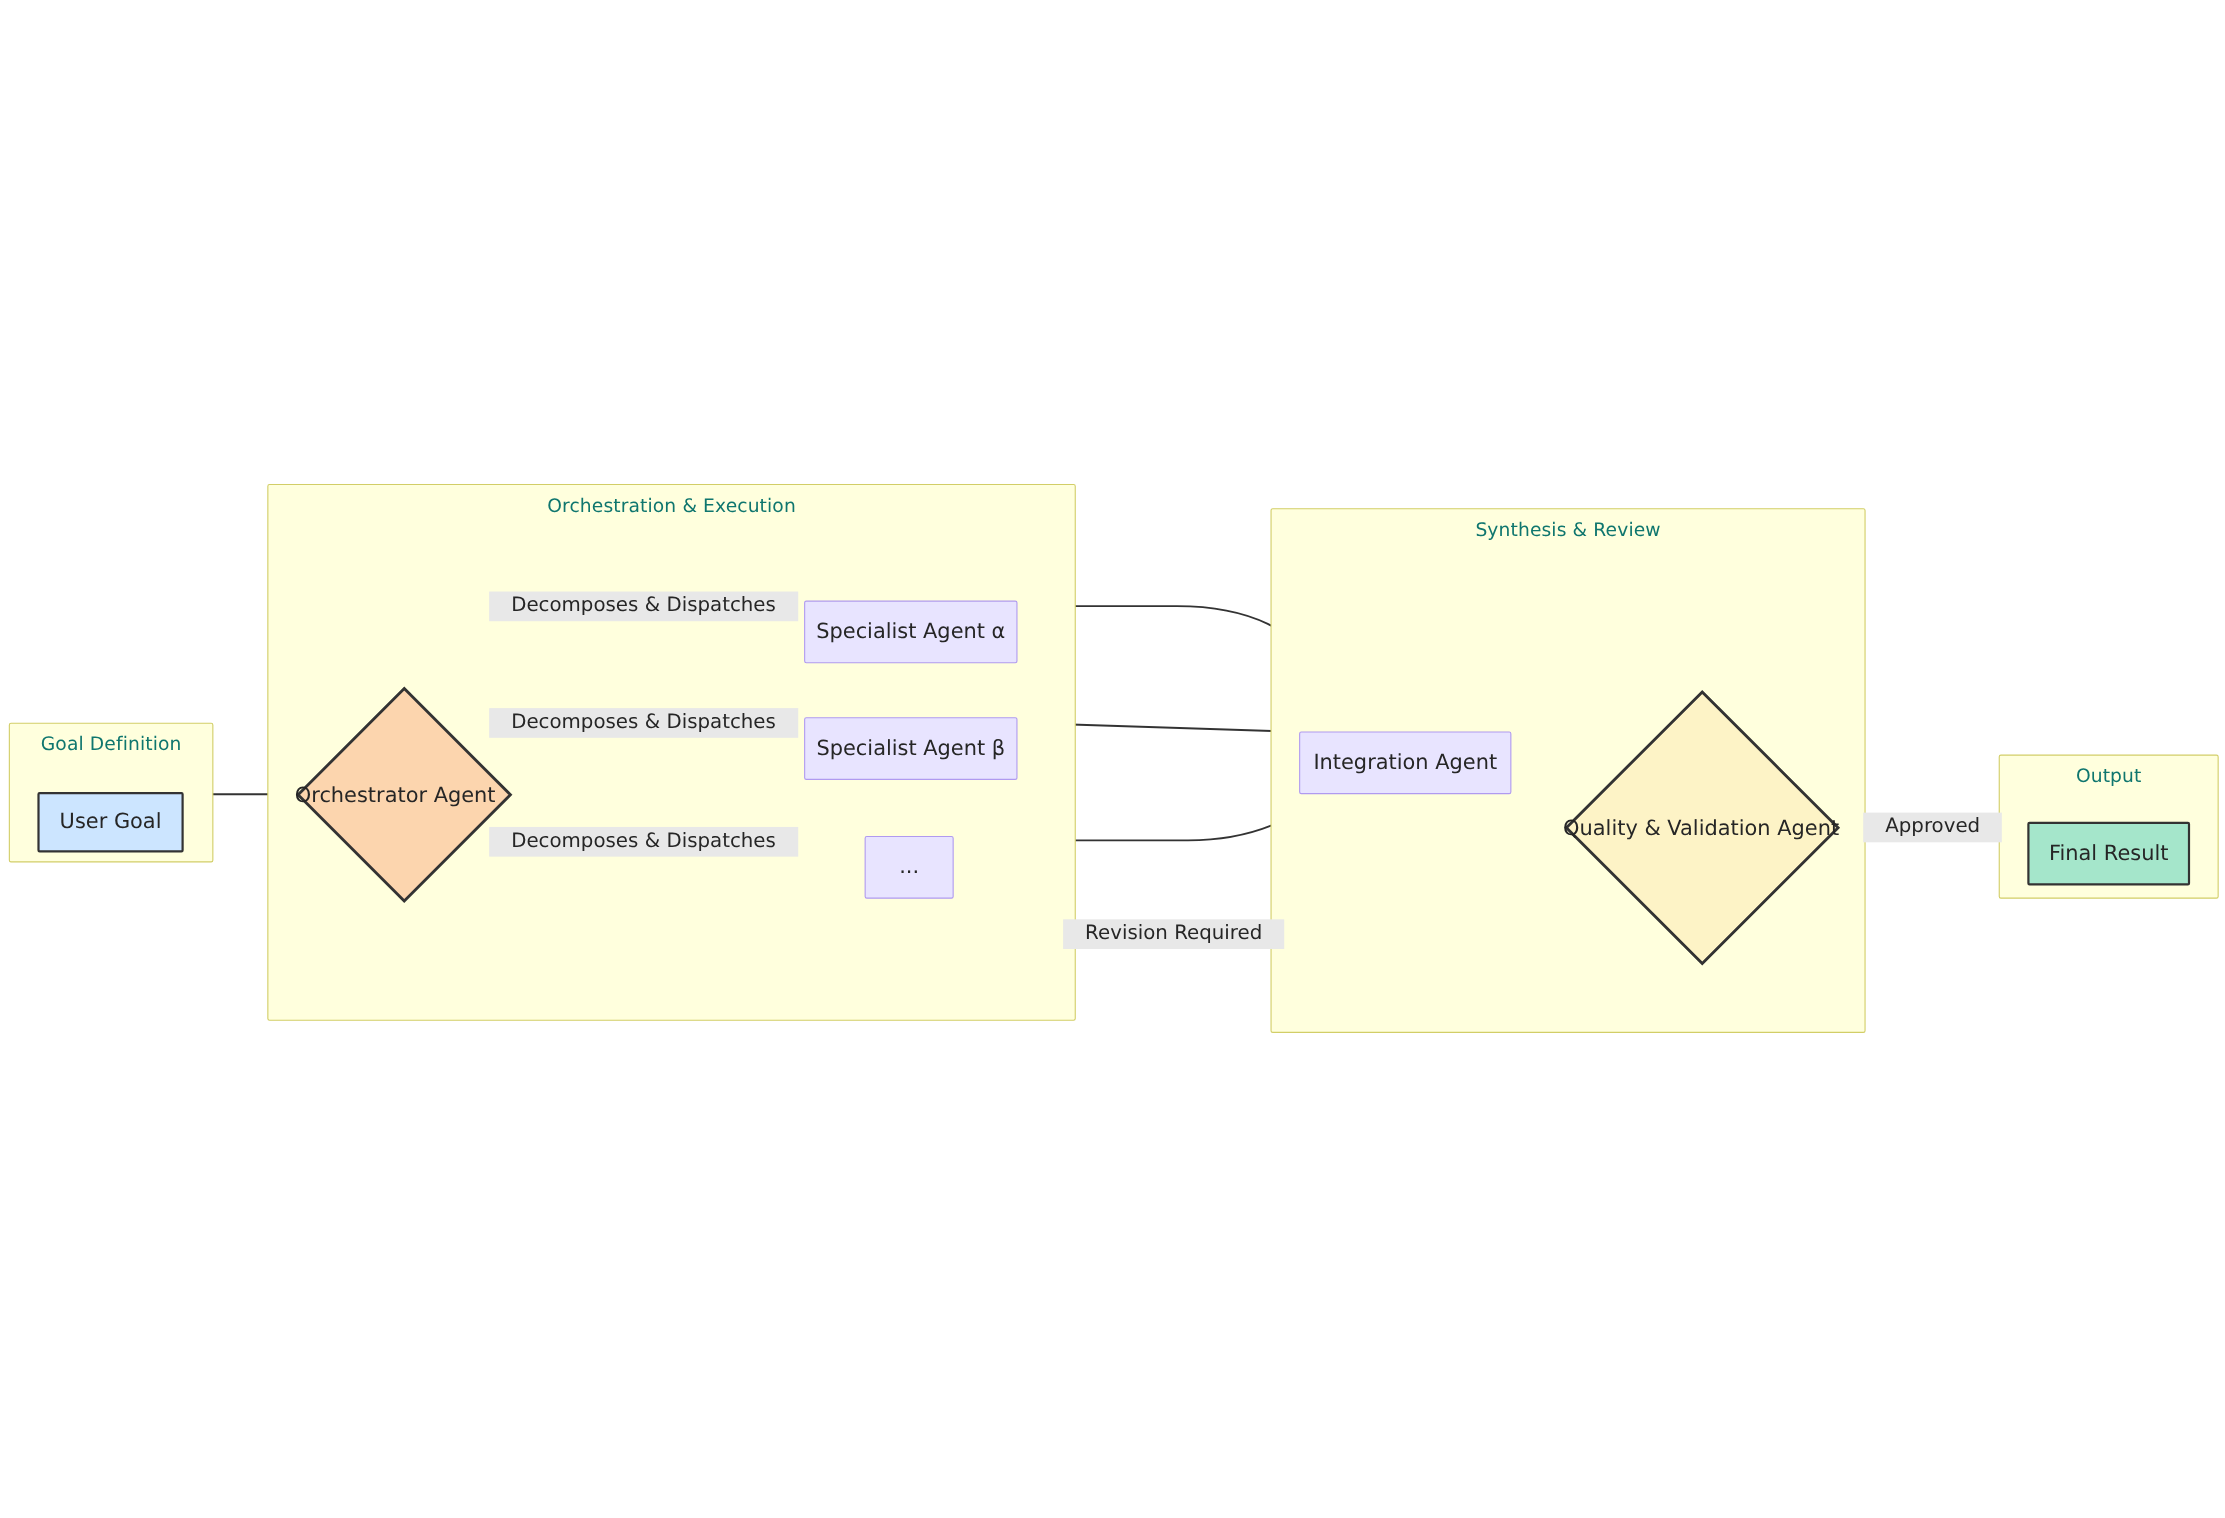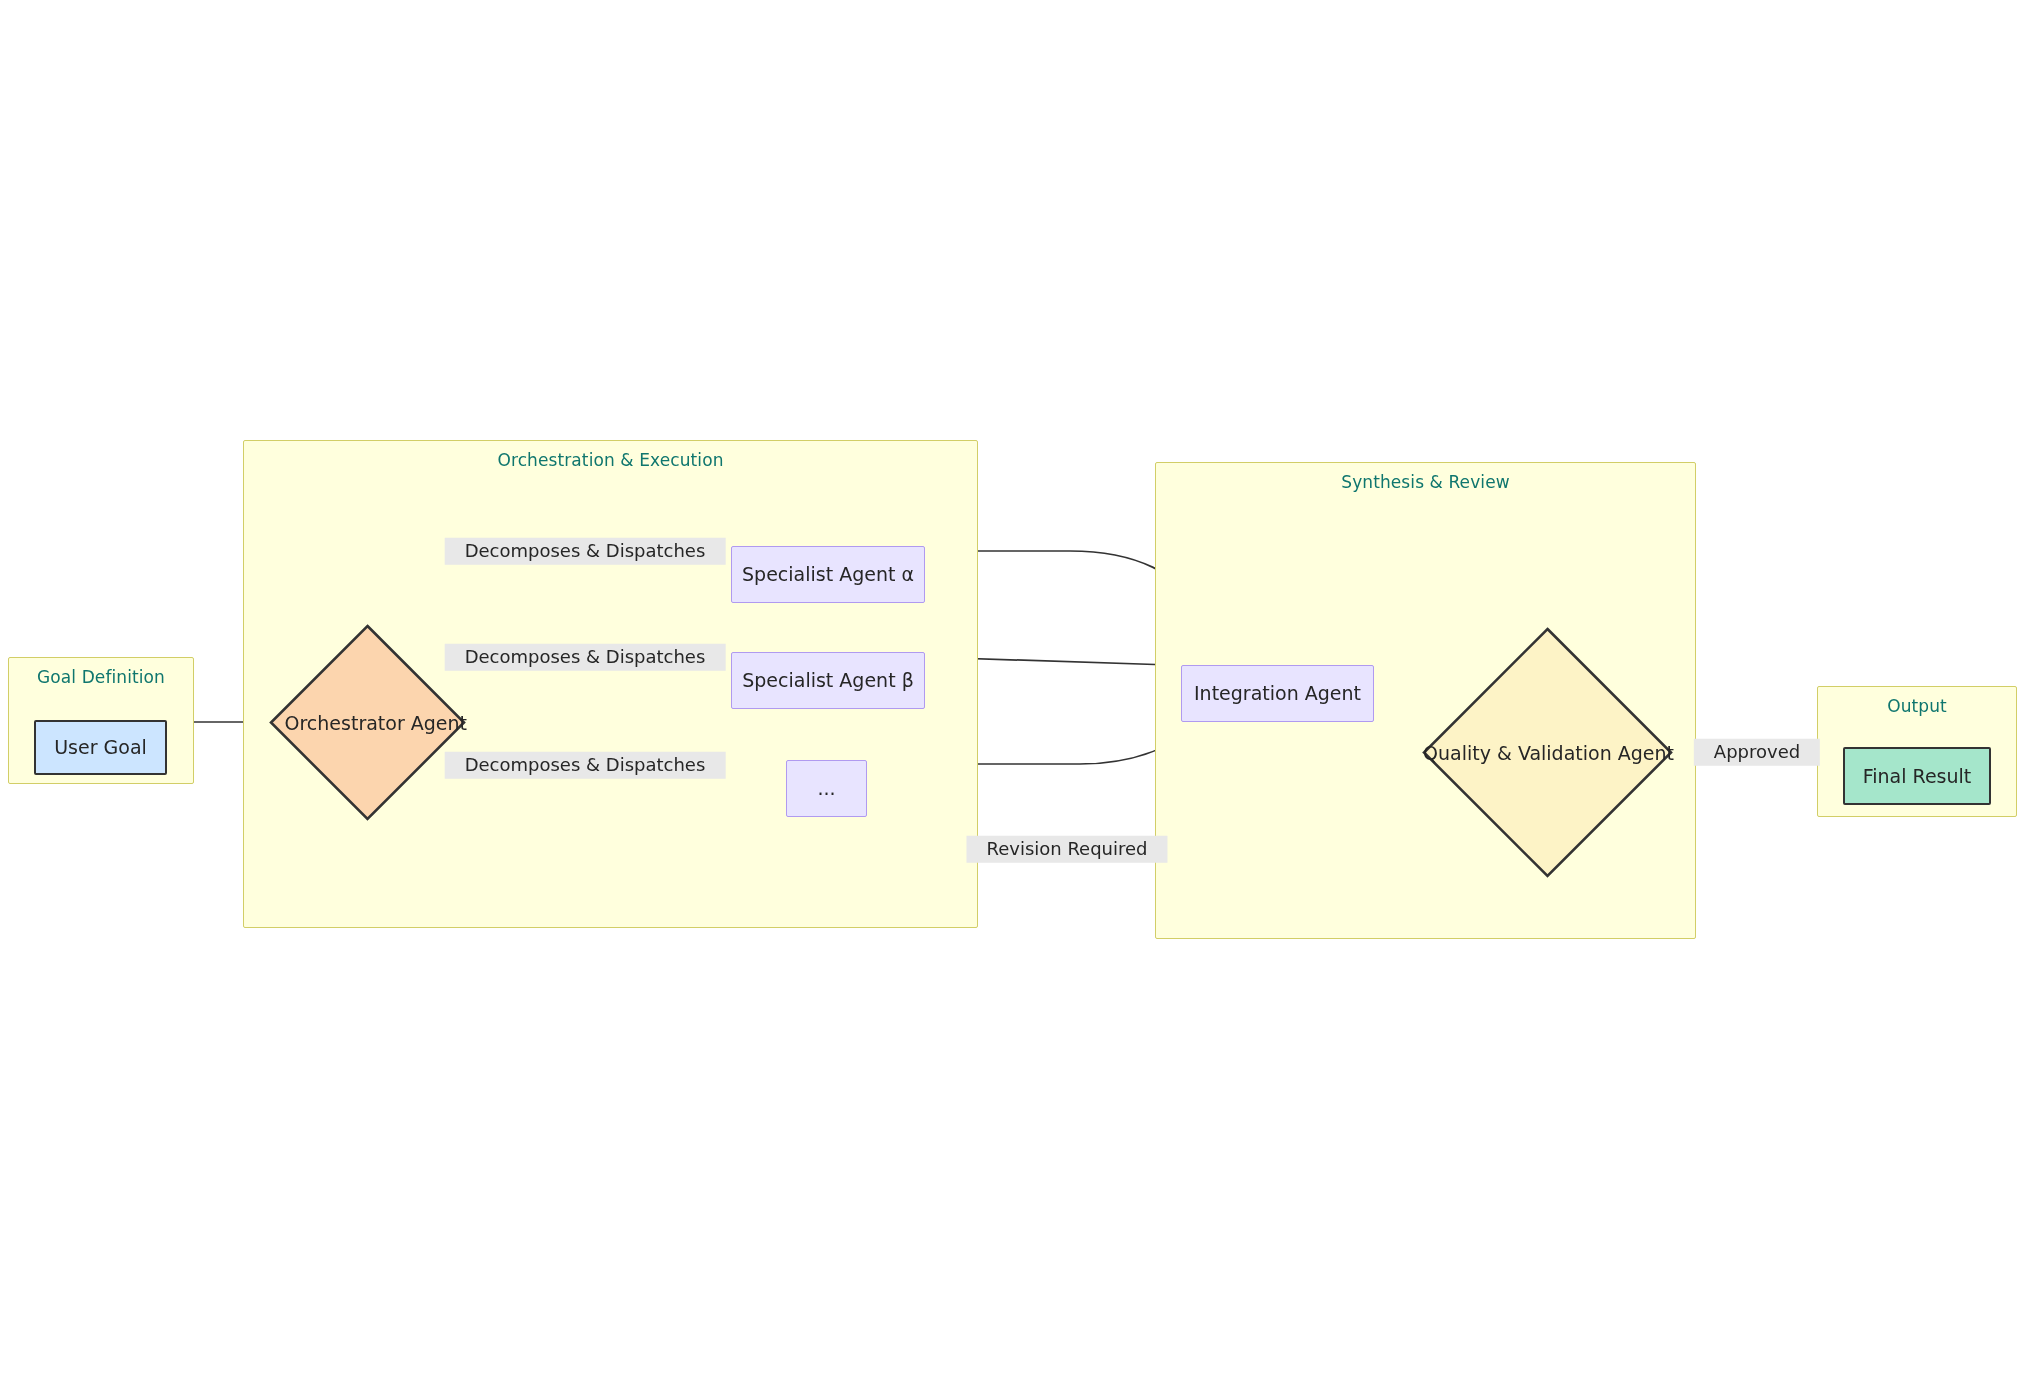--- a/index.html
+++ b/index.html
@@ -82,21 +82,21 @@
     position: absolute;
     left: 0;
     top: 0;
   }
   .diamond-label {
     position: absolute;
     left: 0;
     right: 0;
     top: 50%;
     transform: translateY(-50%);
-    text-align: right;
+    text-align: left;
     font-size: 19px;
     color: #262626;
     pointer-events: none;
   }
   .edge-label {
     position: absolute;
     background: #e8e8e8;
     color: #262626;
     font-size: 18px;
     padding: 2px 20px;

